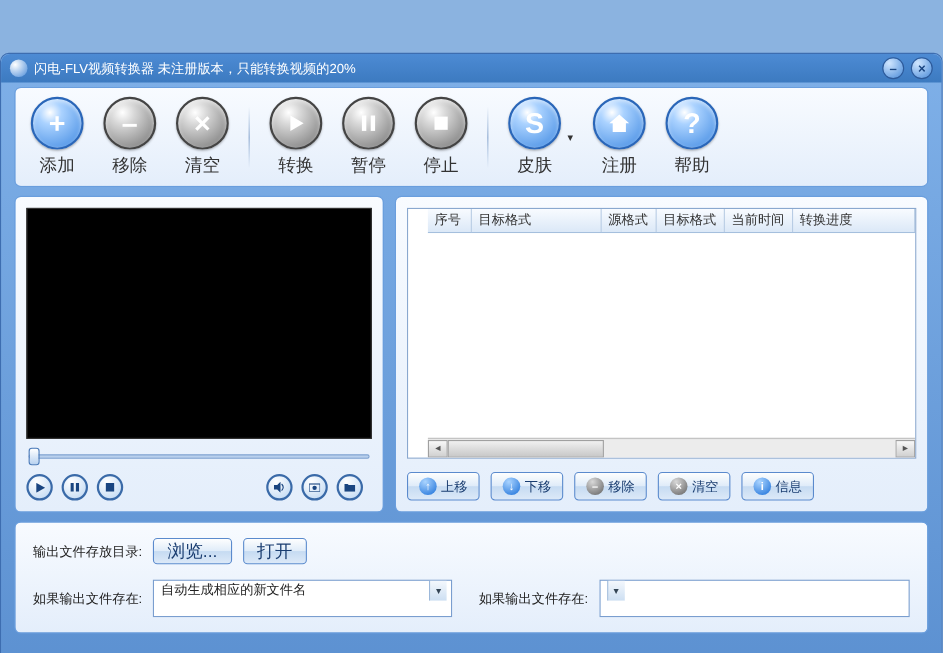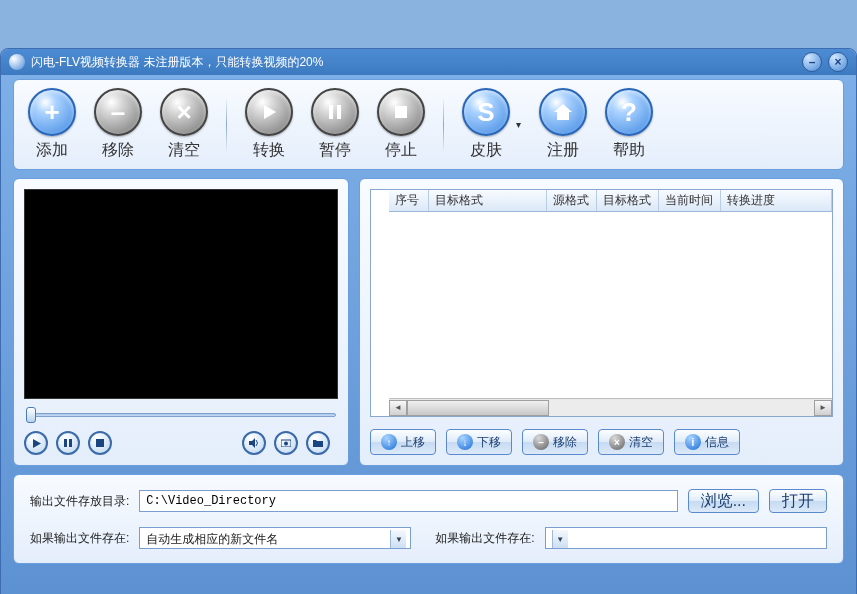--- a/index.html
+++ b/index.html
@@ -46,21 +46,21 @@
 
 .list-btns { display: flex; gap: 10px; margin-top: 12px; justify-content: flex-start; }
 .abtn { height: 26px; padding: 0 10px; display: flex; align-items: center; gap: 4px; background: linear-gradient(to bottom, #fdfefe 0%, #e0ecf9 48%, #c6dbf2 52%, #dce9f8 100%); border: 1px solid #5a8acd; border-radius: 4px; font-size: 12px; color: #1a3d70; cursor: pointer; }
 .abtn .aicon { width: 16px; height: 16px; border-radius: 50%; background: radial-gradient(circle at 35% 25%, #aad4ff, #1a6fd8); display: flex; align-items: center; justify-content: center; color: #fff; font-size: 10px; font-weight: bold; }
 .abtn .aicon.gray { background: radial-gradient(circle at 35% 25%, #d8d8d8, #606060); }
 
 .bottom-panel { margin: 8px 12px 12px; padding: 14px 16px; display: flex; flex-direction: column; gap: 14px; }
 .row { display: flex; align-items: center; gap: 10px; font-size: 12px; color: #222; }
 .row .label { white-space: nowrap; }
 .text-input { height: 22px; border: 1px solid #7a9ecf; background: #fff; padding: 0 6px; font-size: 12px; font-family: "Courier New", monospace; }
-.combo { height: 22px; border: 1px solid #7a9ecf; background: #fff; display: flex; align-items: flex-end; padding: 0 4px 0 6px; font-size: 12px; }
+.combo { height: 34px; border: 1px solid #7a9ecf; background: #fff; display: flex; align-items: flex-start; padding: 0 4px 0 6px; font-size: 12px; }
 .combo .ctext { flex: 1; }
 .combo .carrow { width: 16px; height: 18px; background: linear-gradient(to bottom, #f4f8fd, #cddff2); border-left: 1px solid #9cb8da; display: flex; align-items: center; justify-content: center; font-size: 8px; color: #345; }
 .sbtn2 { height: 24px; padding: 0 12px; background: linear-gradient(to bottom, #fdfefe 0%, #e0ecf9 48%, #c6dbf2 52%, #dce9f8 100%); border: 1px solid #5a8acd; border-radius: 4px; font-size: 16px; color: #1a3d70; cursor: pointer; display: flex; align-items: center; }
 
 svg { display: block; }
 </style>
 </head>
 <body>
 
 <div class="window">
@@ -218,21 +218,20 @@
             <div class="aicon">i</div>
             <span>信息</span>
           </div>
       </div>
     </div>
   </div>
 
   <div class="panel bottom-panel">
     <div class="row">
       <span class="label">输出文件存放目录:</span>
-      <input class="text-input" style="flex: 1 1 0%;" value="C:\Video_Directory">
       <div class="sbtn2">
           <span>浏览...</span>
         </div>
       <div class="sbtn2">
           <span>打开</span>
         </div>
     </div>
     <div class="row">
       <span class="label">如果输出文件存在:</span>
       <div class="combo" style="width:272px">

